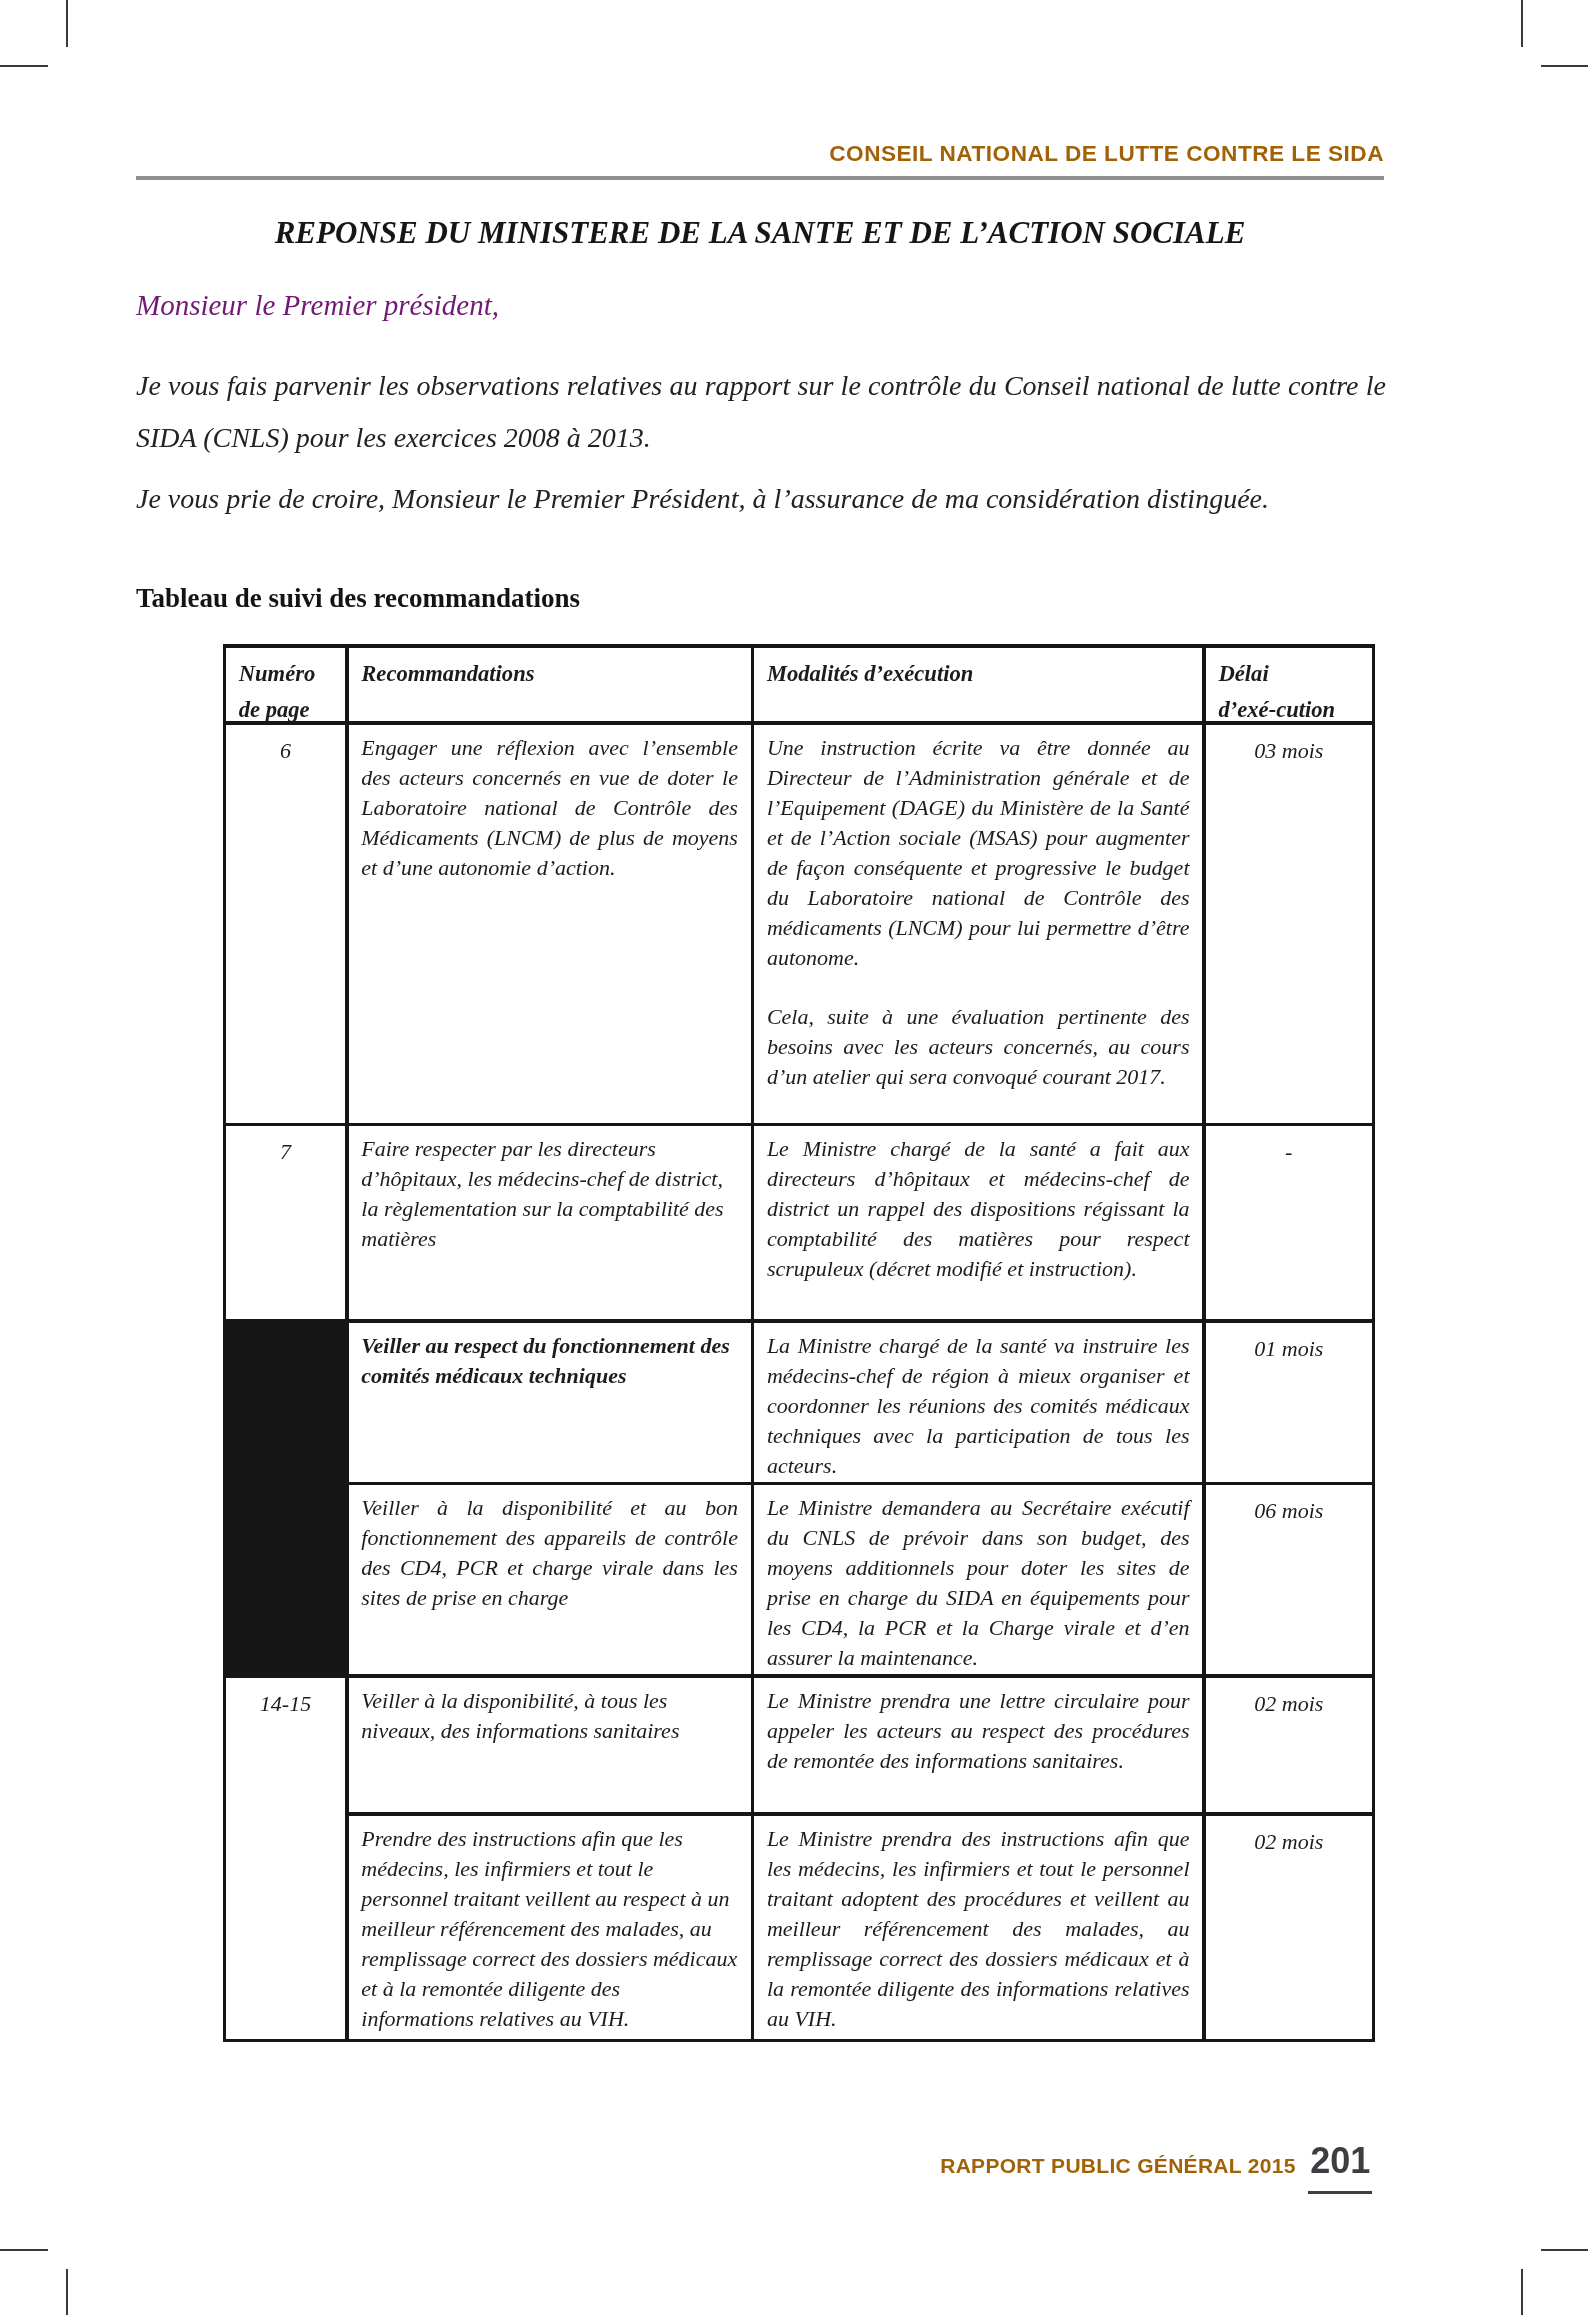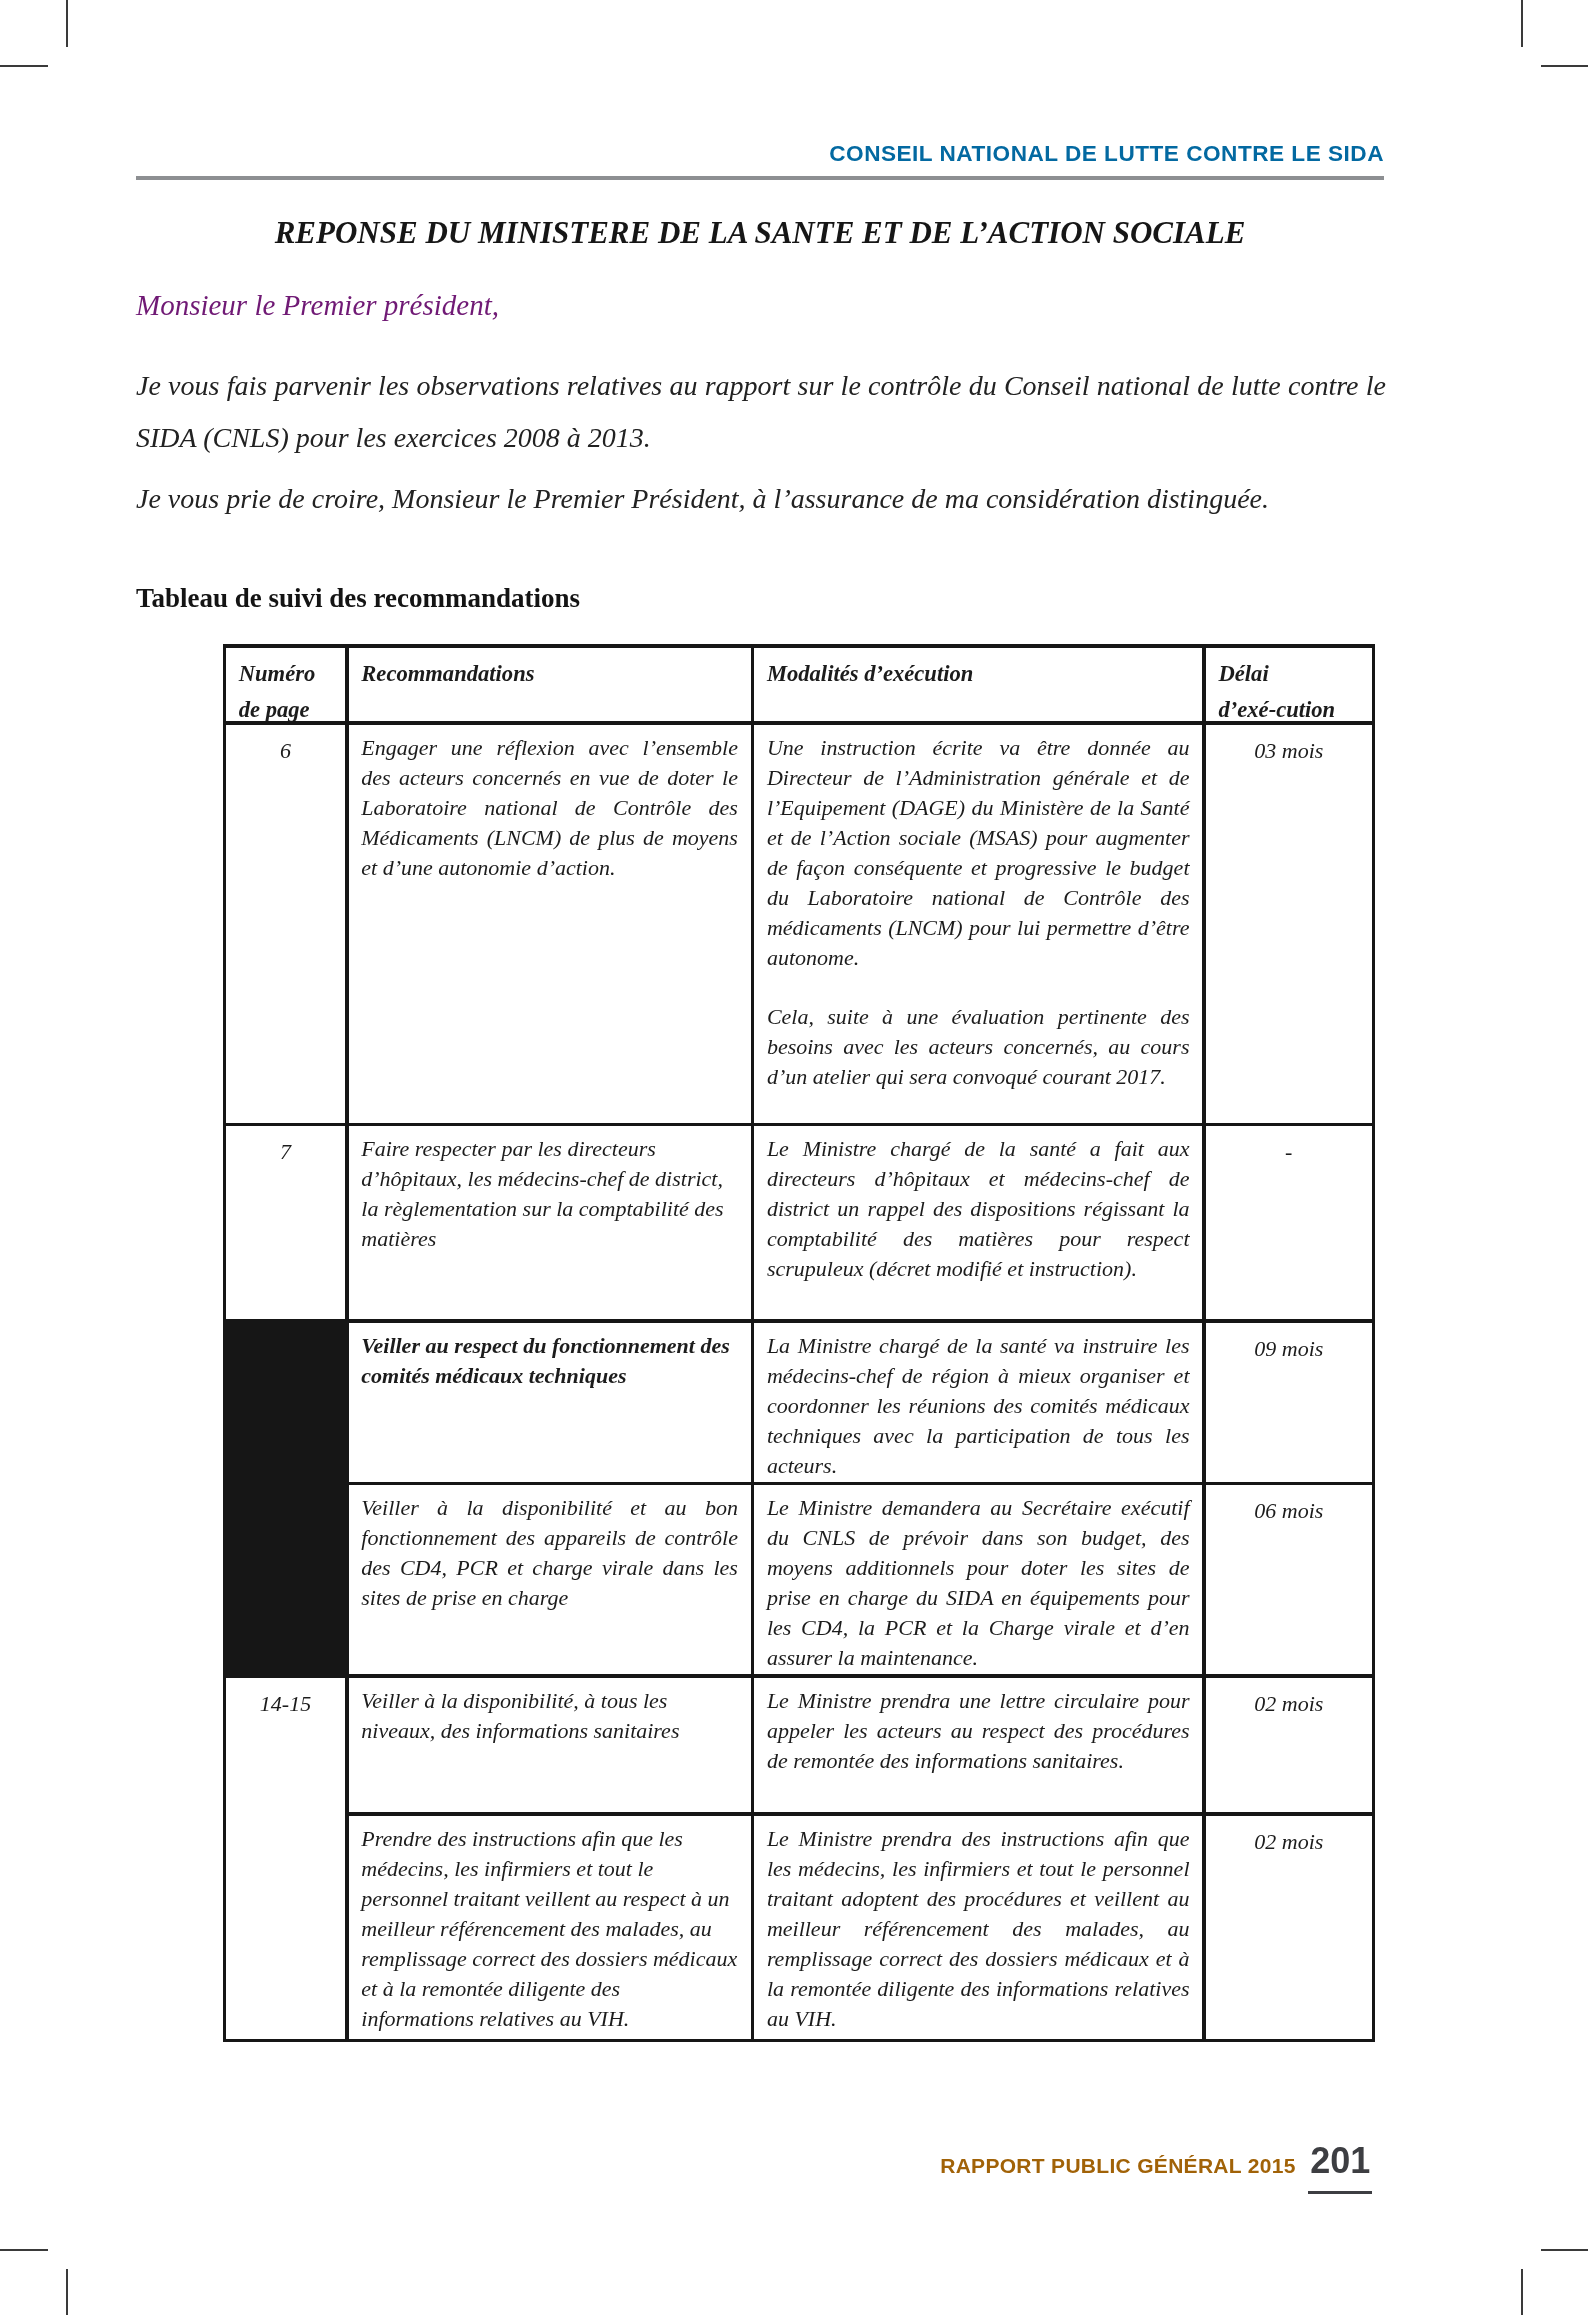--- a/index.html
+++ b/index.html
@@ -11,21 +11,21 @@
     font-family:"Liberation Serif", serif;
   }
   
   .mark{position:absolute;background:#3a3a3a;}
   
   .runhead{
     position:absolute;top:141px;left:136px;width:1248px;
     text-align:right;
     font-family:"Liberation Sans", sans-serif;
     font-weight:bold;font-size:22.6px;letter-spacing:0.5px;
-    color:#0369a1;
+    color:#a16207;
   }
   .runrule{position:absolute;top:176px;left:136px;width:1248px;height:3.6px;background:#8d8f92;}
   
   .title{
     position:absolute;top:215px;left:136px;width:1248px;
     text-align:center;
     font-style:italic;font-weight:bold;font-size:31px;color:#161616;
   }
   .salutation{
     position:absolute;top:289px;left:136px;width:1248px;
@@ -116,21 +116,21 @@
       <div class="cell numcell" style="grid-area: 3 / 1;">7</div>
       <div class="cell " style="grid-area: 3 / 2;">Faire respecter par les directeurs d’hôpitaux, les médecins-chef de district, la règlementation sur la comptabilité des matières</div>
       <div class="cell just modal" style="grid-area: 3 / 3;">
         <p>Le Ministre chargé de la santé a fait aux directeurs d’hôpitaux et médecins-chef de district un rappel des dispositions régissant la comptabilité des matières pour respect scrupuleux (décret modifié et instruction).</p>
       </div>
       <div class="cell delaicell" style="grid-area: 3 / 4;">-</div>
       <div class="cell " style="grid-area: 4 / 2; font-weight: bold;">Veiller au respect du fonctionnement des comités médicaux techniques</div>
       <div class="cell just modal" style="grid-area: 4 / 3;">
         <p>La Ministre chargé de la santé va instruire les médecins-chef de région à mieux organiser et coordonner les réunions des comités médicaux techniques avec la participation de tous les acteurs.</p>
       </div>
-      <div class="cell delaicell" style="grid-area: 4 / 4;">09 mois</div>
+      <div class="cell delaicell" style="grid-area: 4 / 4;">01 mois</div>
       <div class="cell just" style="grid-area: 5 / 2;">Veiller à la disponibilité et au bon fonctionnement des appareils de contrôle des CD4, PCR et charge virale dans les sites de prise en charge</div>
       <div class="cell just modal" style="grid-area: 5 / 3;">
         <p>Le Ministre demandera au Secrétaire exécutif du CNLS de prévoir dans son budget, des moyens additionnels pour doter les sites de prise en charge du SIDA en équipements pour les CD4, la PCR et la Charge virale et d’en assurer la maintenance.</p>
       </div>
       <div class="cell delaicell" style="grid-area: 5 / 4;">06 mois</div>
       <div class="cell numcell" style="grid-area: 6 / 1 / span 2;">14-15</div>
       <div class="cell " style="grid-area: 6 / 2;">Veiller à la disponibilité, à tous les niveaux, des informations sanitaires</div>
       <div class="cell just modal" style="grid-area: 6 / 3;">
         <p>Le Ministre prendra une lettre circulaire pour appeler les acteurs au respect des procédures de remontée des informations sanitaires.</p>
       </div>

